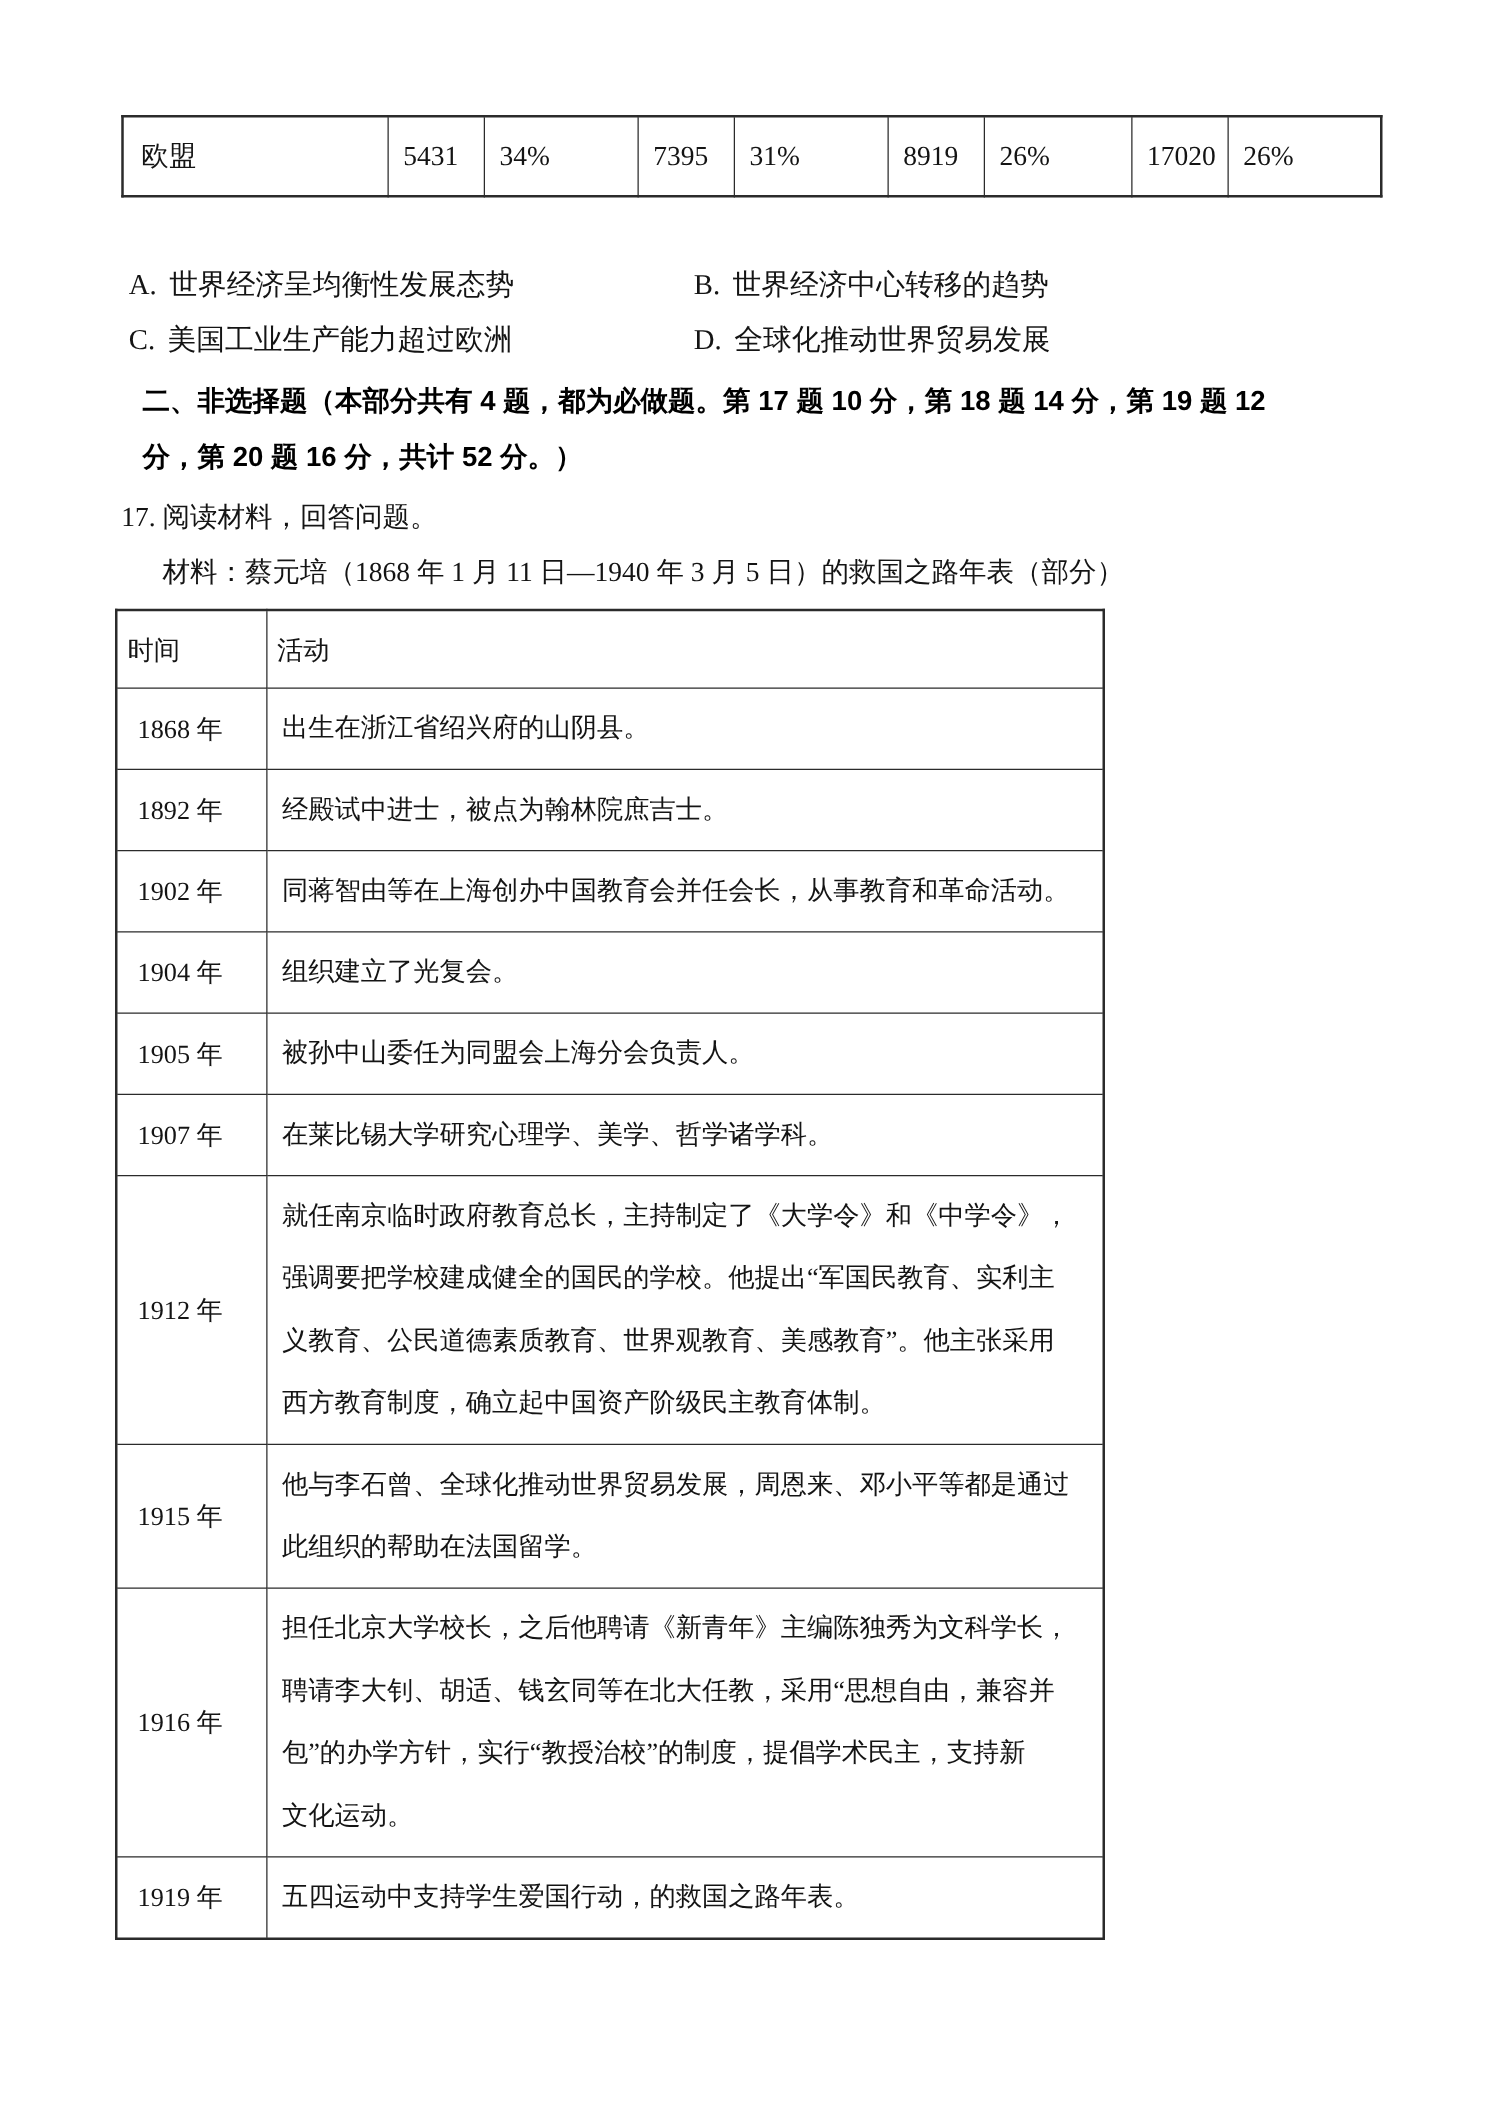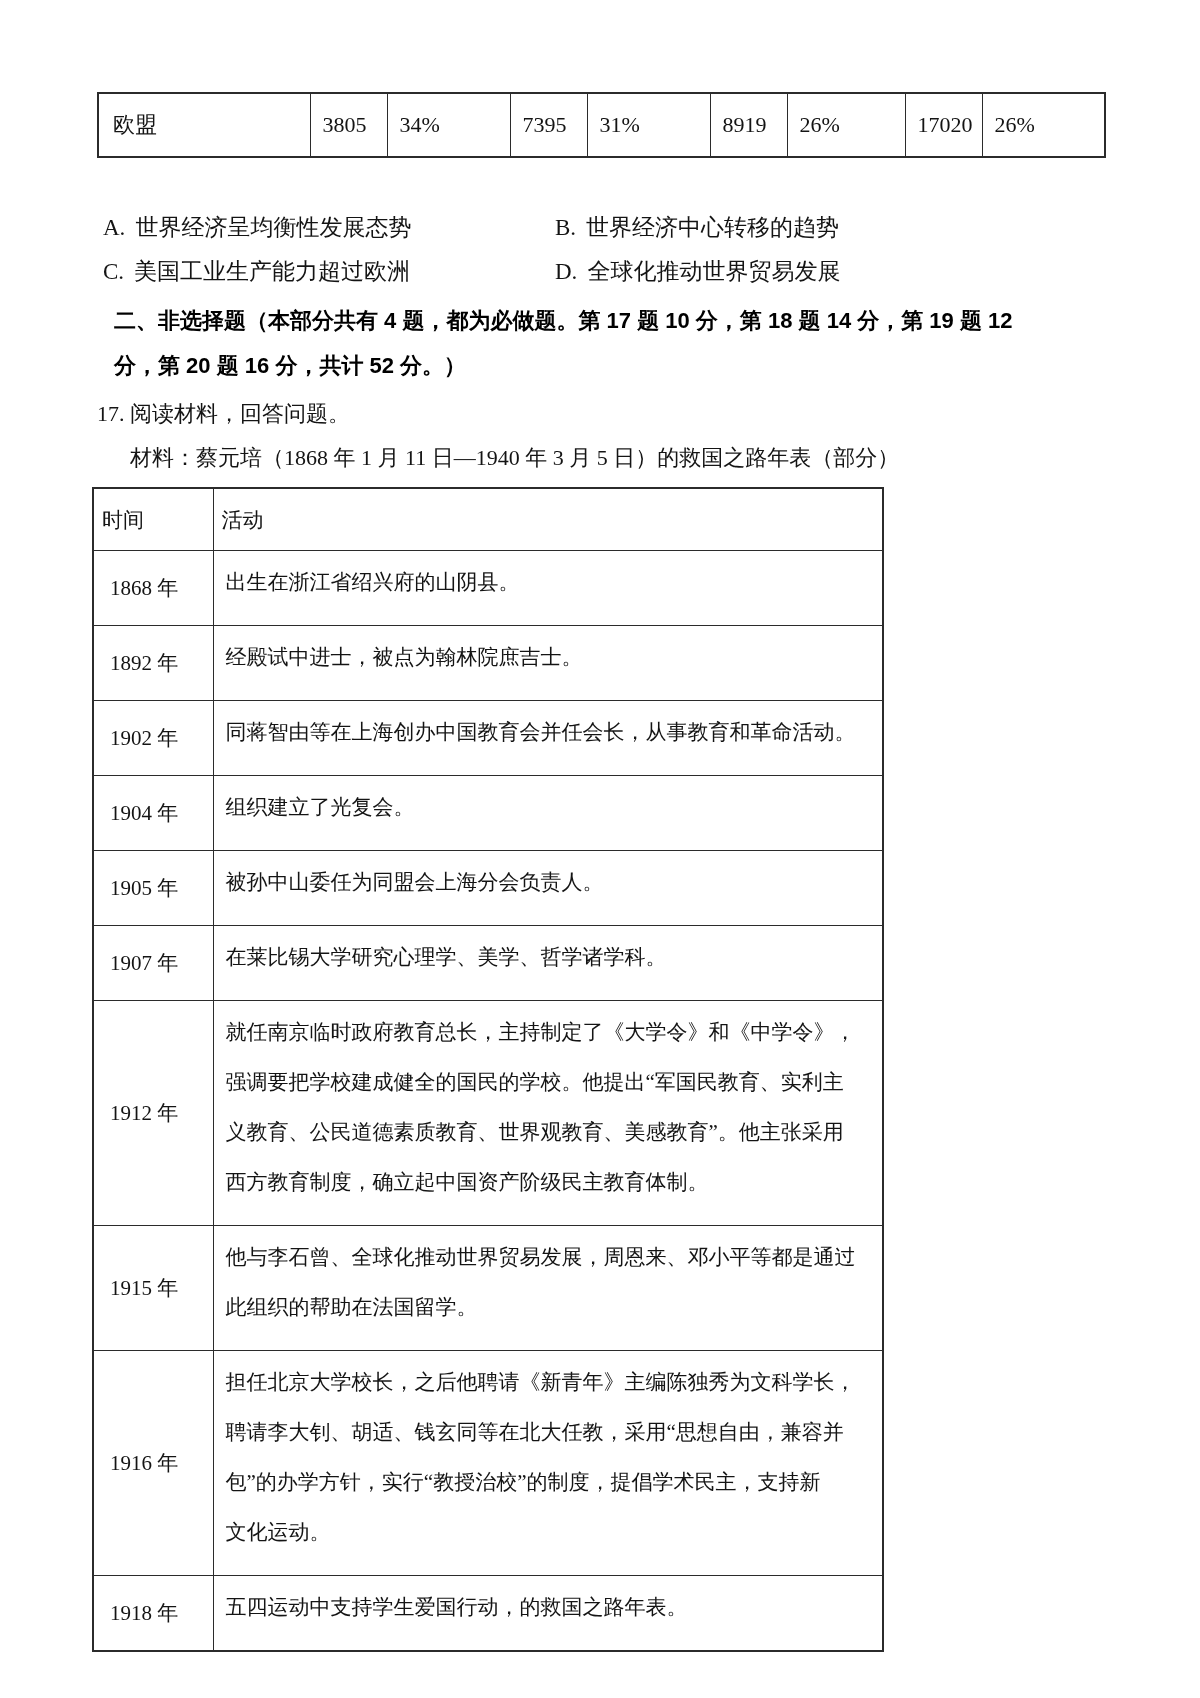--- a/index.html
+++ b/index.html
@@ -108,21 +108,21 @@
     height: 61px;
     padding: 0 0 0 8px;
     font-family: Liberation Serif, serif;
   }
   .timeline-table td.year {
     padding: 0 0 0 16px;
     white-space: nowrap;
   }
   .timeline-table td.activity {
     line-height: 50px;
-    padding: 6px 12px 18px 12px;
+    padding: 6px 12px 8px 12px;
     white-space: pre-line;
     margin-top: 44px;
   }
 </style>
 </head>
 <body>
 
 <div class="page">
 
   <table class="fragment-table">
@@ -133,21 +133,21 @@
       <col style="width:77px">
         <col style="width:123px">
         <col style="width:77px">
       <col style="width:118px">
         <col style="width:77px">
         <col style="width:123px">
     </colgroup>
     <tbody>
       <tr>
           <td>欧盟</td>
-          <td>3805</td>
+          <td>5431</td>
           <td>34%</td>
           <td>7395</td>
           <td>31%</td>
           <td>8919</td>
           <td>26%</td>
           <td>17020</td>
           <td>26%</td>
         </tr>
     </tbody>
   </table>
@@ -227,19 +227,19 @@
 此组织的帮助在法国留学。</td>
         </tr>
         <tr>
           <td class="year">1916 年</td>
           <td class="activity">担任北京大学校长，之后他聘请《新青年》主编陈独秀为文科学长，
 聘请李大钊、胡适、钱玄同等在北大任教，采用“思想自由，兼容并
 包”的办学方针，实行“教授治校”的制度，提倡学术民主，支持新
 文化运动。</td>
         </tr>
         <tr>
-          <td class="year">1918 年</td>
+          <td class="year">1919 年</td>
           <td class="activity">五四运动中支持学生爱国行动，的救国之路年表。</td>
         </tr>
       </tbody>
   </table>
 
 </div>
 
 </body></html>

